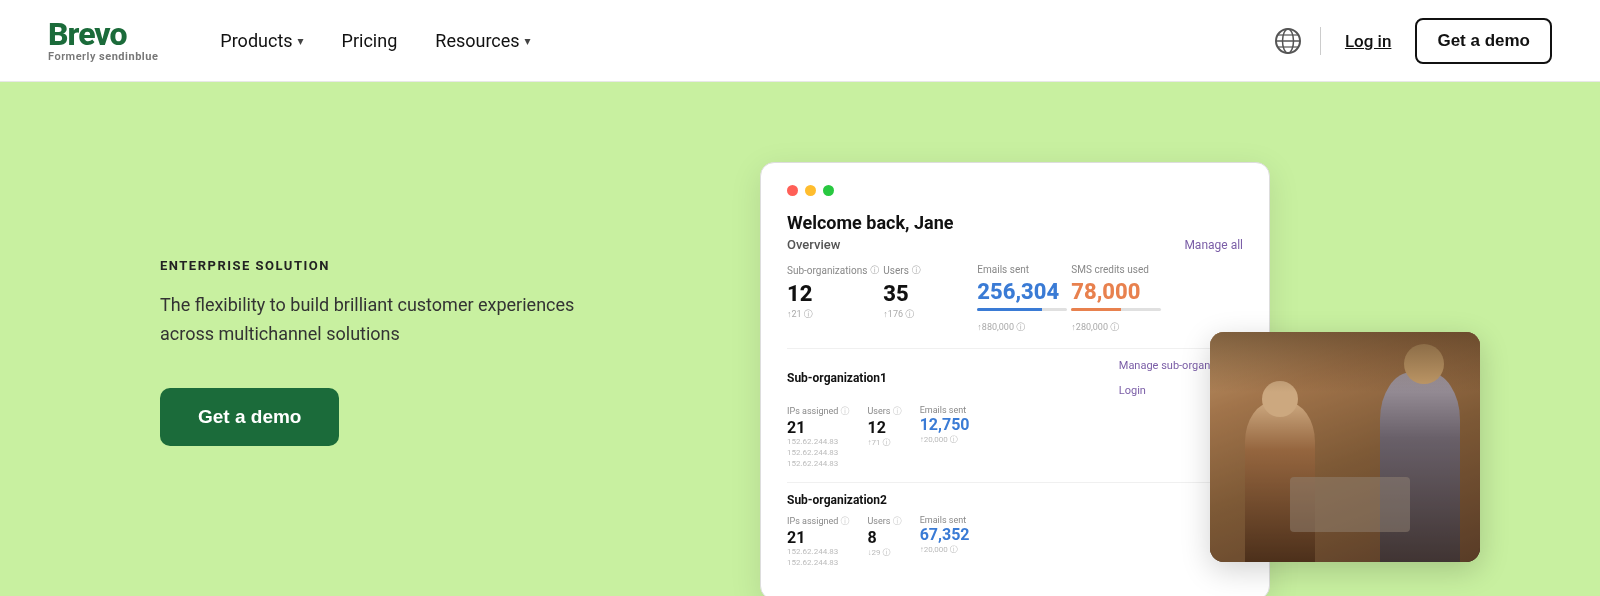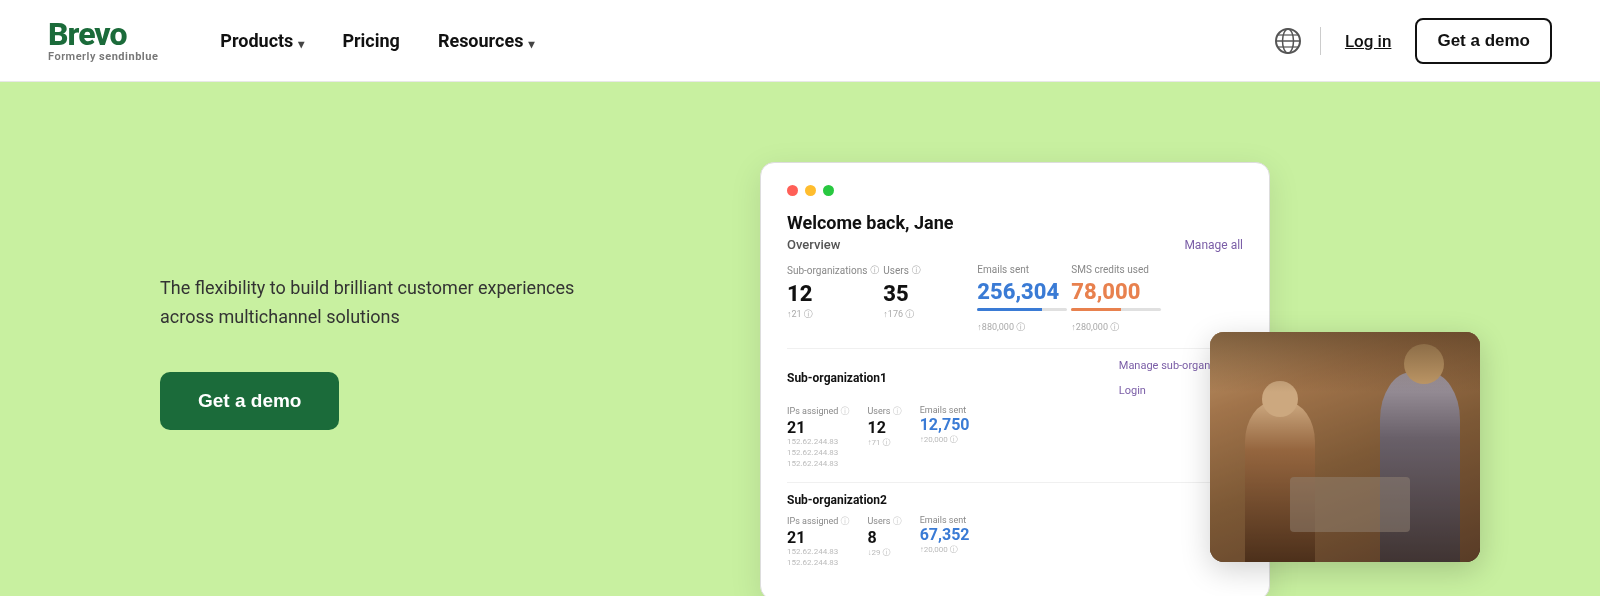--- a/index.html
+++ b/index.html
@@ -43,25 +43,25 @@
       font-weight: 600;
     }
     .nav-links {
       display: flex;
       align-items: center;
       gap: 10px;
       flex: 1;
     }
     .nav-item {
       display: flex;
-      align-items: flex-end;
+      align-items: center;
       gap: 5px;
       padding: 8px 14px;
       font-size: 18px;
-      font-weight: 700;
+      font-weight: 400;
       color: #111;
       cursor: pointer;
       border-radius: 6px;
       text-decoration: none;
     }
     .chevron {
       font-size: 12px;
       color: #444;
     }
     .nav-right {
@@ -372,20 +372,21 @@
       <line x1="6" y1="22" x2="26" y2="22" stroke="#555" stroke-width="1.2"></line>
     </svg>
     <div class="divider-v"></div>
     <span class="login-link">Log in</span>
     <button class="btn-demo-nav">Get a demo</button>
   </div>
 </nav>
 
 <section class="hero">
   <div class="hero-text">
+    <p class="hero-eyebrow">ENTERPRISE SOLUTION</p>
     <p class="hero-desc">The flexibility to build brilliant customer experiences across multichannel solutions</p>
     <button class="btn-hero-demo">Get a demo</button>
   </div>
 
   <div class="hero-visual">
 
     <div class="dashboard-card">
       <div class="window-dots">
         <div class="dot" style="background:#ff5f57"></div>
         <div class="dot" style="background:#ffbd2e"></div>

